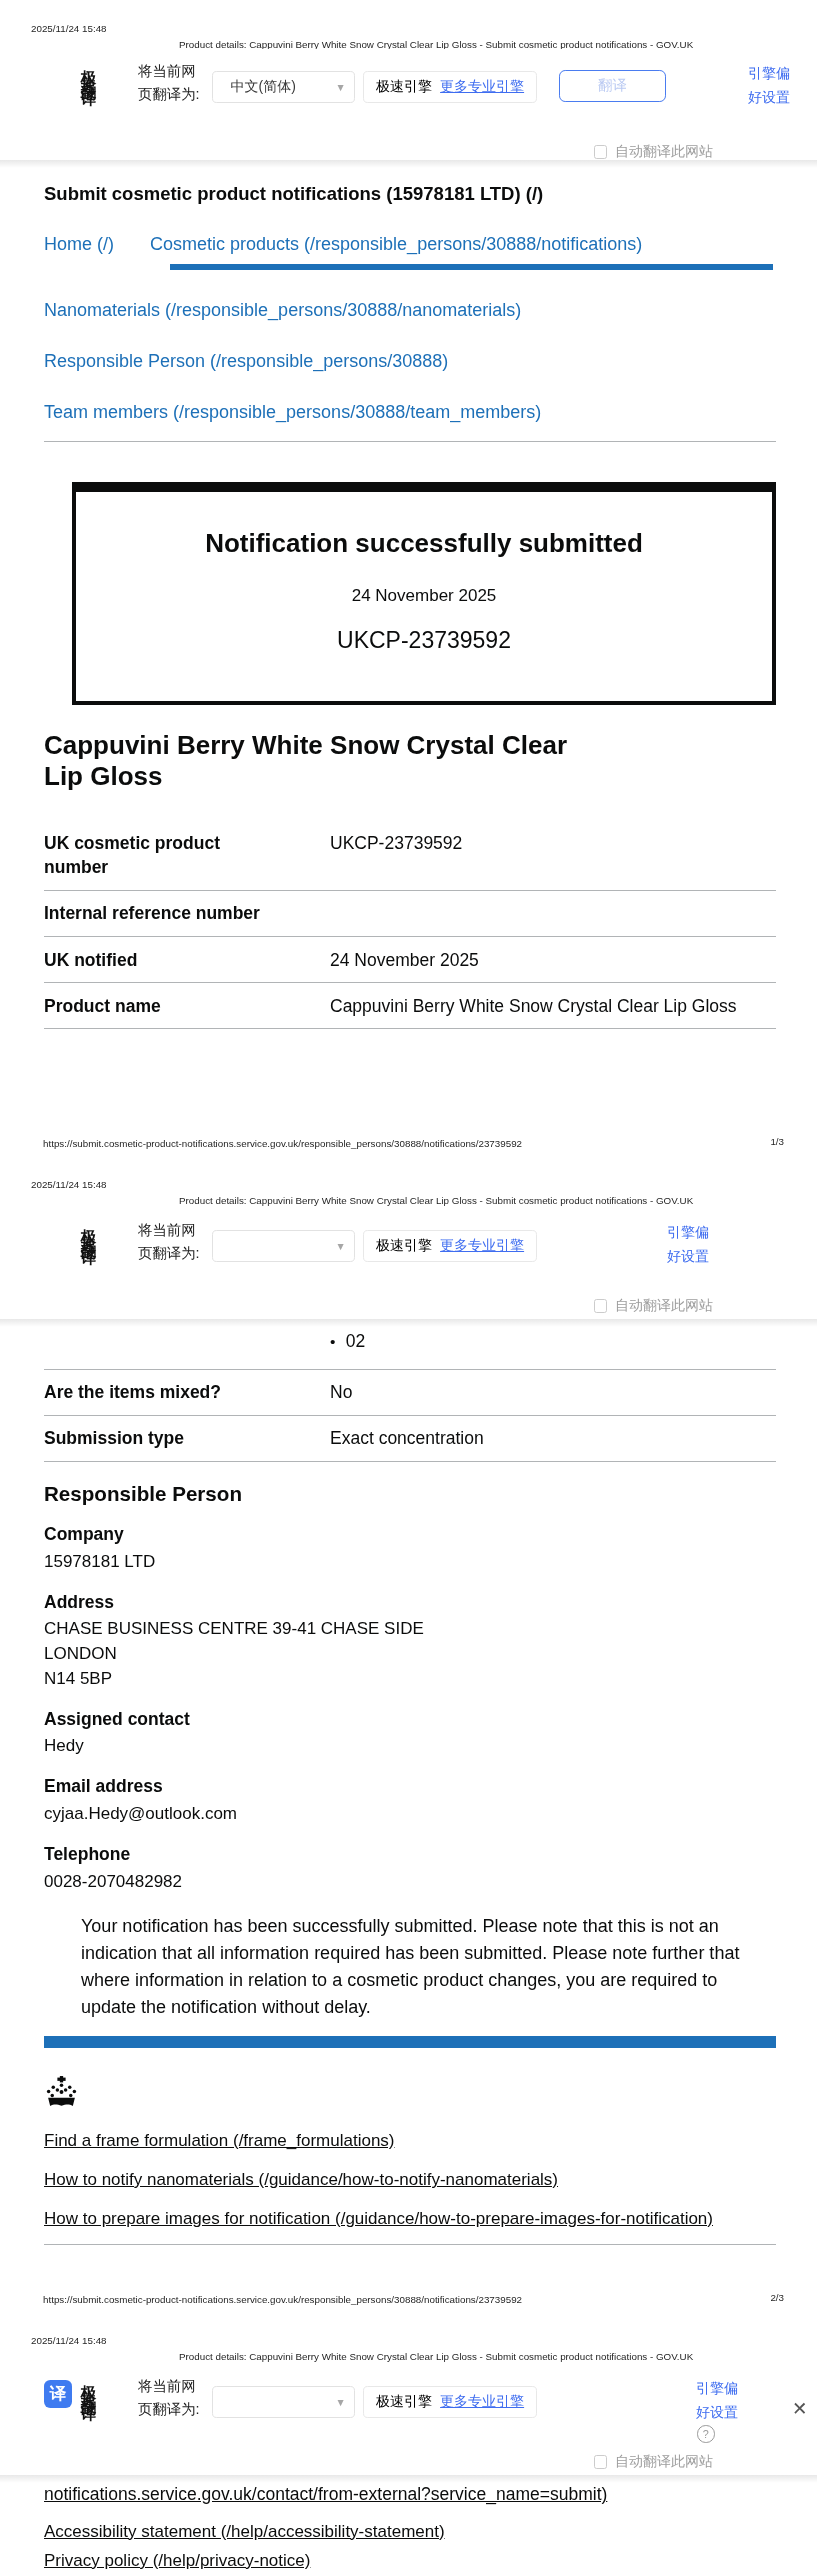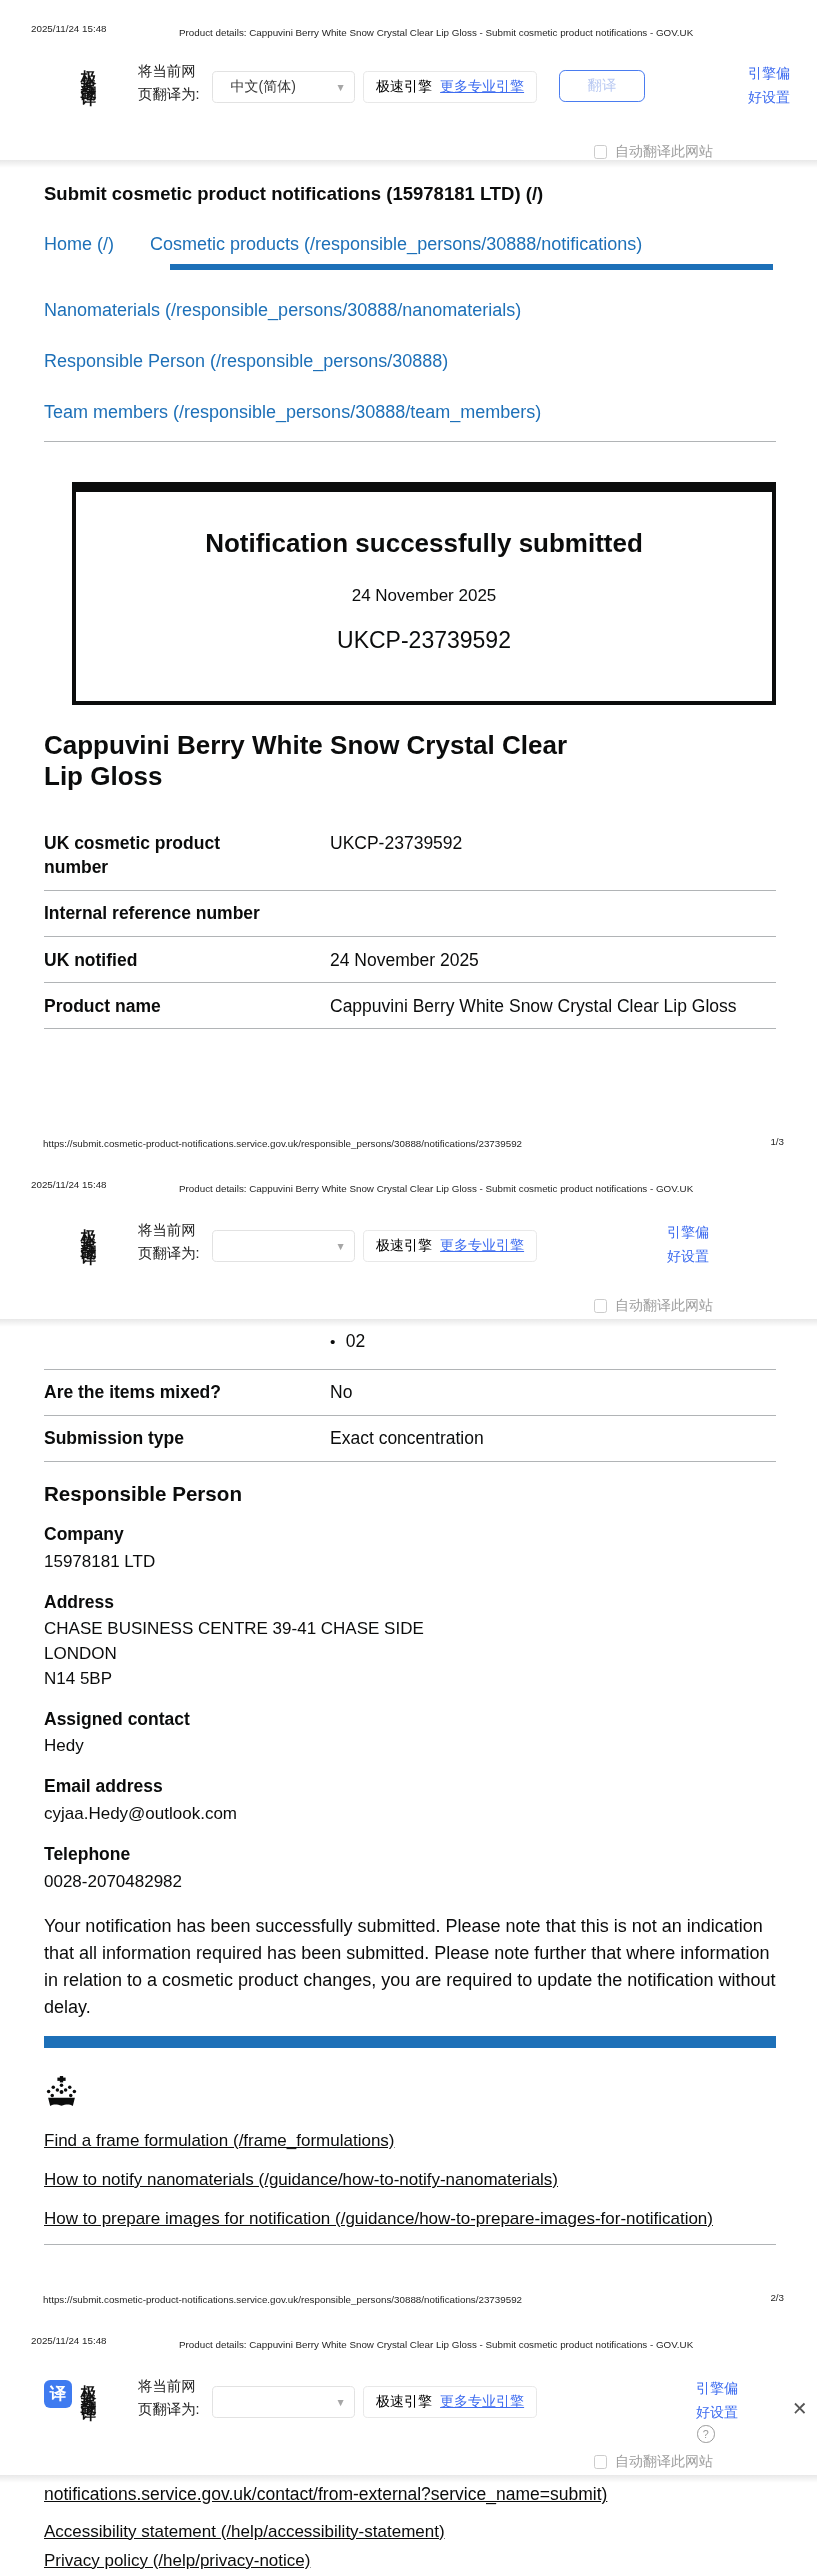--- a/index.html
+++ b/index.html
@@ -2,21 +2,21 @@
 <html style="font-size:8.2px"><head>
 <meta charset="utf-8">
 <style>
   html,body{margin:0;padding:0;background:#fff;}
   body{font-family:"Liberation Sans",sans-serif;color:#0b0c0c;width:817px;}
   .page{position:relative;width:817px;height:1156px;background:#fff;overflow:hidden;}
 
   
   .ph{position:absolute;top:23px;left:0;right:0;font-size:9.8px;color:#1f1f1f;}
   .ph-time{position:absolute;left:31px;top:0;white-space:nowrap;}
-  .ph-title{position:absolute;left:179px;top:4px;white-space:nowrap;text-align:right;}
+  .ph-title{position:absolute;left:179px;top:16px;white-space:nowrap;text-align:right;}
   .pf{position:absolute;bottom:19.6px;left:0;right:0;font-size:9.8px;color:#1f1f1f;}
   .pf-url{position:absolute;left:31px;top:2px;white-space:nowrap;margin-left:12px;}
   .pf-num{position:absolute;right:33px;top:0;}
 
   
   .tb{position:absolute;left:0;right:0;height:111px;background:#fff;}
   .tb::after{content:"";position:absolute;left:0;right:0;bottom:-8.2px;height:8.2px;
              background:linear-gradient(rgba(0,0,0,0.09),rgba(0,0,0,0));}
   .tb-badge{position:absolute;left:44px;top:15.5px;width:28px;height:28px;border-radius:6.2px;
             background:#3f7bf0;color:#fff;font-size:16.5px;font-weight:bold;
@@ -26,21 +26,21 @@
   .tb-prompt{position:absolute;left:138px;top:11.3px;width:62px;font-size:14.4px;line-height:1.55;color:#222;}
   .tb-select{position:absolute;top:21.6px;left:212px;width:143px;height:32px;border:1px solid #e2e2e2;
              border-radius:4.6px;box-sizing:border-box;font-size:14px;color:#3a3a3a;
              display:flex;align-items:center;padding-left:17.5px;}
   .tb-caret{position:absolute;right:8.2px;top:50%;transform:translateY(-50%);font-size:10.3px;color:#a6a6a6;}
   .tb-engines{position:absolute;top:21.6px;left:363px;width:174px;height:32px;border:1px solid #e8e8e8;
               border-radius:4.6px;box-sizing:border-box;display:flex;align-items:center;justify-content:center;
               gap:8.2px;font-size:14px;}
   .tb-eng-fast{color:#000000;}
   .tb-eng-more{color:#3f6df0;cursor:pointer;text-decoration:underline;}
-  .tb-translate{position:absolute;left:559px;top:20.6px;width:86px;height:32px;background:#fff;
+  .tb-translate{position:absolute;left:559px;top:20.6px;width:107px;height:32px;background:#fff;
                 border:1px solid #4a7cf0;border-radius:6.2px;box-sizing:border-box;
                 font-size:14.4px;color:#b9c9f2;font-family:inherit;}
   .tb-prefs{position:absolute;top:13.4px;width:47px;font-size:14px;line-height:1.7;color:#3f6df0;cursor:pointer;}
   .tb-help{position:absolute;left:697px;top:61px;width:17.5px;height:17.5px;border:1px solid #9a9a9a;
            border-radius:50%;box-sizing:border-box;color:#9a9a9a;font-size:10.8px;
            display:flex;align-items:center;justify-content:center;}
   .tb-close{position:absolute;left:792px;top:34px;font-size:18.5px;color:#555;}
   .tb-check{position:absolute;left:594px;display:flex;align-items:center;gap:7.7px;}
   .tb-cbx{width:13.4px;height:13.4px;border:1px solid #cccccc;border-radius:2.6px;box-sizing:border-box;background:#fff;}
   .tb-chk-label{font-size:14px;color:#9d9d9d;}
@@ -67,21 +67,21 @@
   .t-row{display:flex;padding:10.3px 0;border-bottom:1.5px solid #b1b4b6;font-size:17.5px;line-height:1.4;}
   .t-lbl{width:286px;box-sizing:border-box;flex:none;font-weight:bold;padding-right:51px;}
   .t-val{flex:1;}
 
   .bullet-row{margin-left:286px;margin-top:5.2px;display:flex;align-items:center;gap:10.3px;font-size:17.5px;}
   .bullet-dot{font-size:15.5px;}
 
   .rp-heading{font-size:20.6px;font-weight:bold;margin-top:20.6px;}
   .fld-label{font-size:17.5px;font-weight:bold;margin-top:15.5px;line-height:1.4;}
   .fld-val{font-size:17px;line-height:1.45;margin-top:3.1px;}
-  .note-par{font-size:18px;line-height:1.5;margin-top:18.5px;}
+  .note-par{font-size:18px;line-height:1.5;margin-top:18.5px;margin-left:37px;}
 
   .blue-bar{height:11.3px;background:#1d70b8;margin-top:15.5px;}
   .crown{margin-top:28px;}
   .link-list{margin-top:18.5px;}
   .blk-link{display:block;font-size:17px;line-height:1.5;color:#0b0c0c;text-decoration:underline;
             margin-top:13.4px;max-width:675px;overflow-wrap:anywhere;}
   .link-list-tight .blk-link{margin-top:7.2px;line-height:1.3;}
   .cut-link{display:block;font-size:17.5px;color:#0b0c0c;text-decoration:underline;margin-top:7.2px;
             max-width:690px;overflow-wrap:anywhere;}
 </style>

